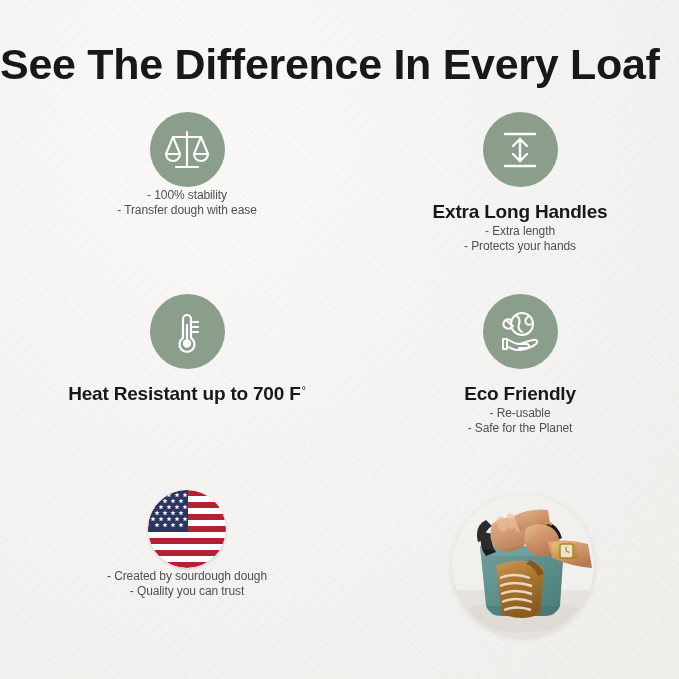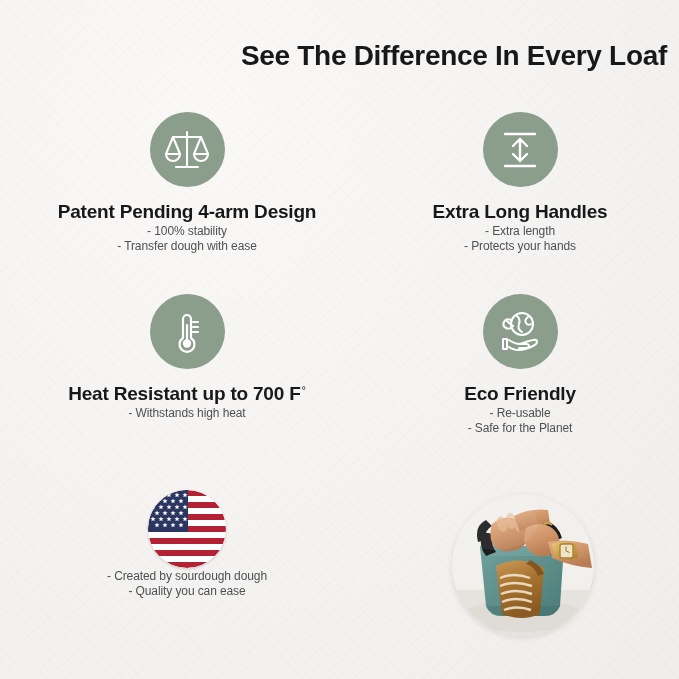--- a/index.html
+++ b/index.html
@@ -29,24 +29,24 @@
         rgba(0,0,0,0.010) 0px,
         rgba(0,0,0,0.010) 1px,
         rgba(255,255,255,0) 1px,
         rgba(255,255,255,0) 11px),
       radial-gradient(ellipse at 30% 18%, #faf9f8 0%, #f4f3f1 55%, #efeeeb 100%);
   }
 
   #heading {
     position: absolute;
     left: 0;
-    right: 12px;
+    right: 3px;
     top: 40px;
-    text-align: right;
-    font-size: 28px;
+    text-align: left;
+    font-size: 43px;
     font-weight: bold;
     letter-spacing: -0.3px;
     color: #17181a;
     white-space: nowrap;
   }
 
   .feature {
     position: absolute;
     width: 330px;
     text-align: center;
@@ -128,21 +128,20 @@
       <svg width="50" height="50" viewBox="0 0 50 50" fill="none" stroke="#ffffff" stroke-width="2.1" stroke-linecap="round" stroke-linejoin="round">
         <line x1="25" y1="7" x2="25" y2="41"></line>
         <line x1="11" y1="12" x2="39" y2="12"></line>
         <line x1="14" y1="42" x2="36" y2="42"></line>
         <path d="M11 12 L4 29 h14 Z"></path>
         <path d="M4 29 a7 7 0 0 0 14 0"></path>
         <path d="M39 12 L32 29 h14 Z"></path>
         <path d="M32 29 a7 7 0 0 0 14 0"></path>
       </svg>
     </div>
-    <div class="feature-title">Patent Pending 4-arm Design</div>
     <div class="feature-line">- 100% stability</div>
     <div class="feature-line">- Transfer dough with ease</div>
   </div>
 
   <div class="feature col-right row-1">
     <div class="icon-circle">
       <svg width="48" height="48" viewBox="0 0 48 48" fill="none" stroke="#ffffff" stroke-width="2.4" stroke-linecap="round" stroke-linejoin="round">
         <line x1="9" y1="8" x2="39" y2="8"></line>
         <line x1="9" y1="40" x2="39" y2="40"></line>
         <line x1="24" y1="13" x2="24" y2="35"></line>
@@ -160,21 +159,20 @@
       <svg width="48" height="48" viewBox="0 0 48 48" fill="none" stroke="#ffffff" stroke-width="2.2" stroke-linecap="round" stroke-linejoin="round">
         <path d="M28 30 V11 a4 4 0 0 0 -8 0 V30 a7.5 7.5 0 1 0 8 0 Z"></path>
         <circle cx="24" cy="35.5" r="4.2" fill="#ffffff" stroke="none"></circle>
         <line x1="24" y1="17" x2="24" y2="33"></line>
         <line x1="30" y1="14" x2="35" y2="14"></line>
         <line x1="30" y1="19" x2="35" y2="19"></line>
         <line x1="30" y1="24" x2="35" y2="24"></line>
       </svg>
     </div>
     <div class="feature-title"><span>Heat Resistant up to 700  F</span><span class="deg">°</span></div>
-    <div class="feature-line">- Withstands high heat</div>
   </div>
 
   <div class="feature col-right row-2">
     <div class="icon-circle">
       <svg width="50" height="50" viewBox="0 0 50 50" fill="none" stroke="#ffffff" stroke-width="2" stroke-linecap="round" stroke-linejoin="round">
         <circle cx="27" cy="17" r="11"></circle>
         <path d="M21 8 q5 4 3 9 q-2 5 3 8"></path>
         <path d="M33 10 q-4 3 -2 6 q2 3 5 1"></path>
         <path d="M16 13 q-5 -2 -7 2 q-2 4 2 6 q4 2 7 -2"></path>
         <path d="M12 14 q3 3 6 5"></path>
@@ -237,21 +235,21 @@
             <use href="#star5" x="37" y="29"></use>
             <use href="#star5" x="9" y="35"></use>
               <use href="#star5" x="17" y="35"></use>
             <use href="#star5" x="25" y="35"></use>
               <use href="#star5" x="33" y="35"></use>
           </g>
         </g>
       </svg>
     </div>
     <div class="feature-line">- Created by sourdough dough</div>
-    <div class="feature-line">- Quality you can ease</div>
+    <div class="feature-line">- Quality you can trust</div>
   </div>
 
   <div id="product-photo">
     <svg width="142" height="142" viewBox="0 0 142 142">
       <defs>
         <clipPath id="photoclip">
             <circle cx="71" cy="71" r="71"></circle>
           </clipPath>
         <linearGradient id="slingG" x1="0" y1="0" x2="1" y2="1">
           <stop offset="0%" stop-color="#6fa09b"></stop>

